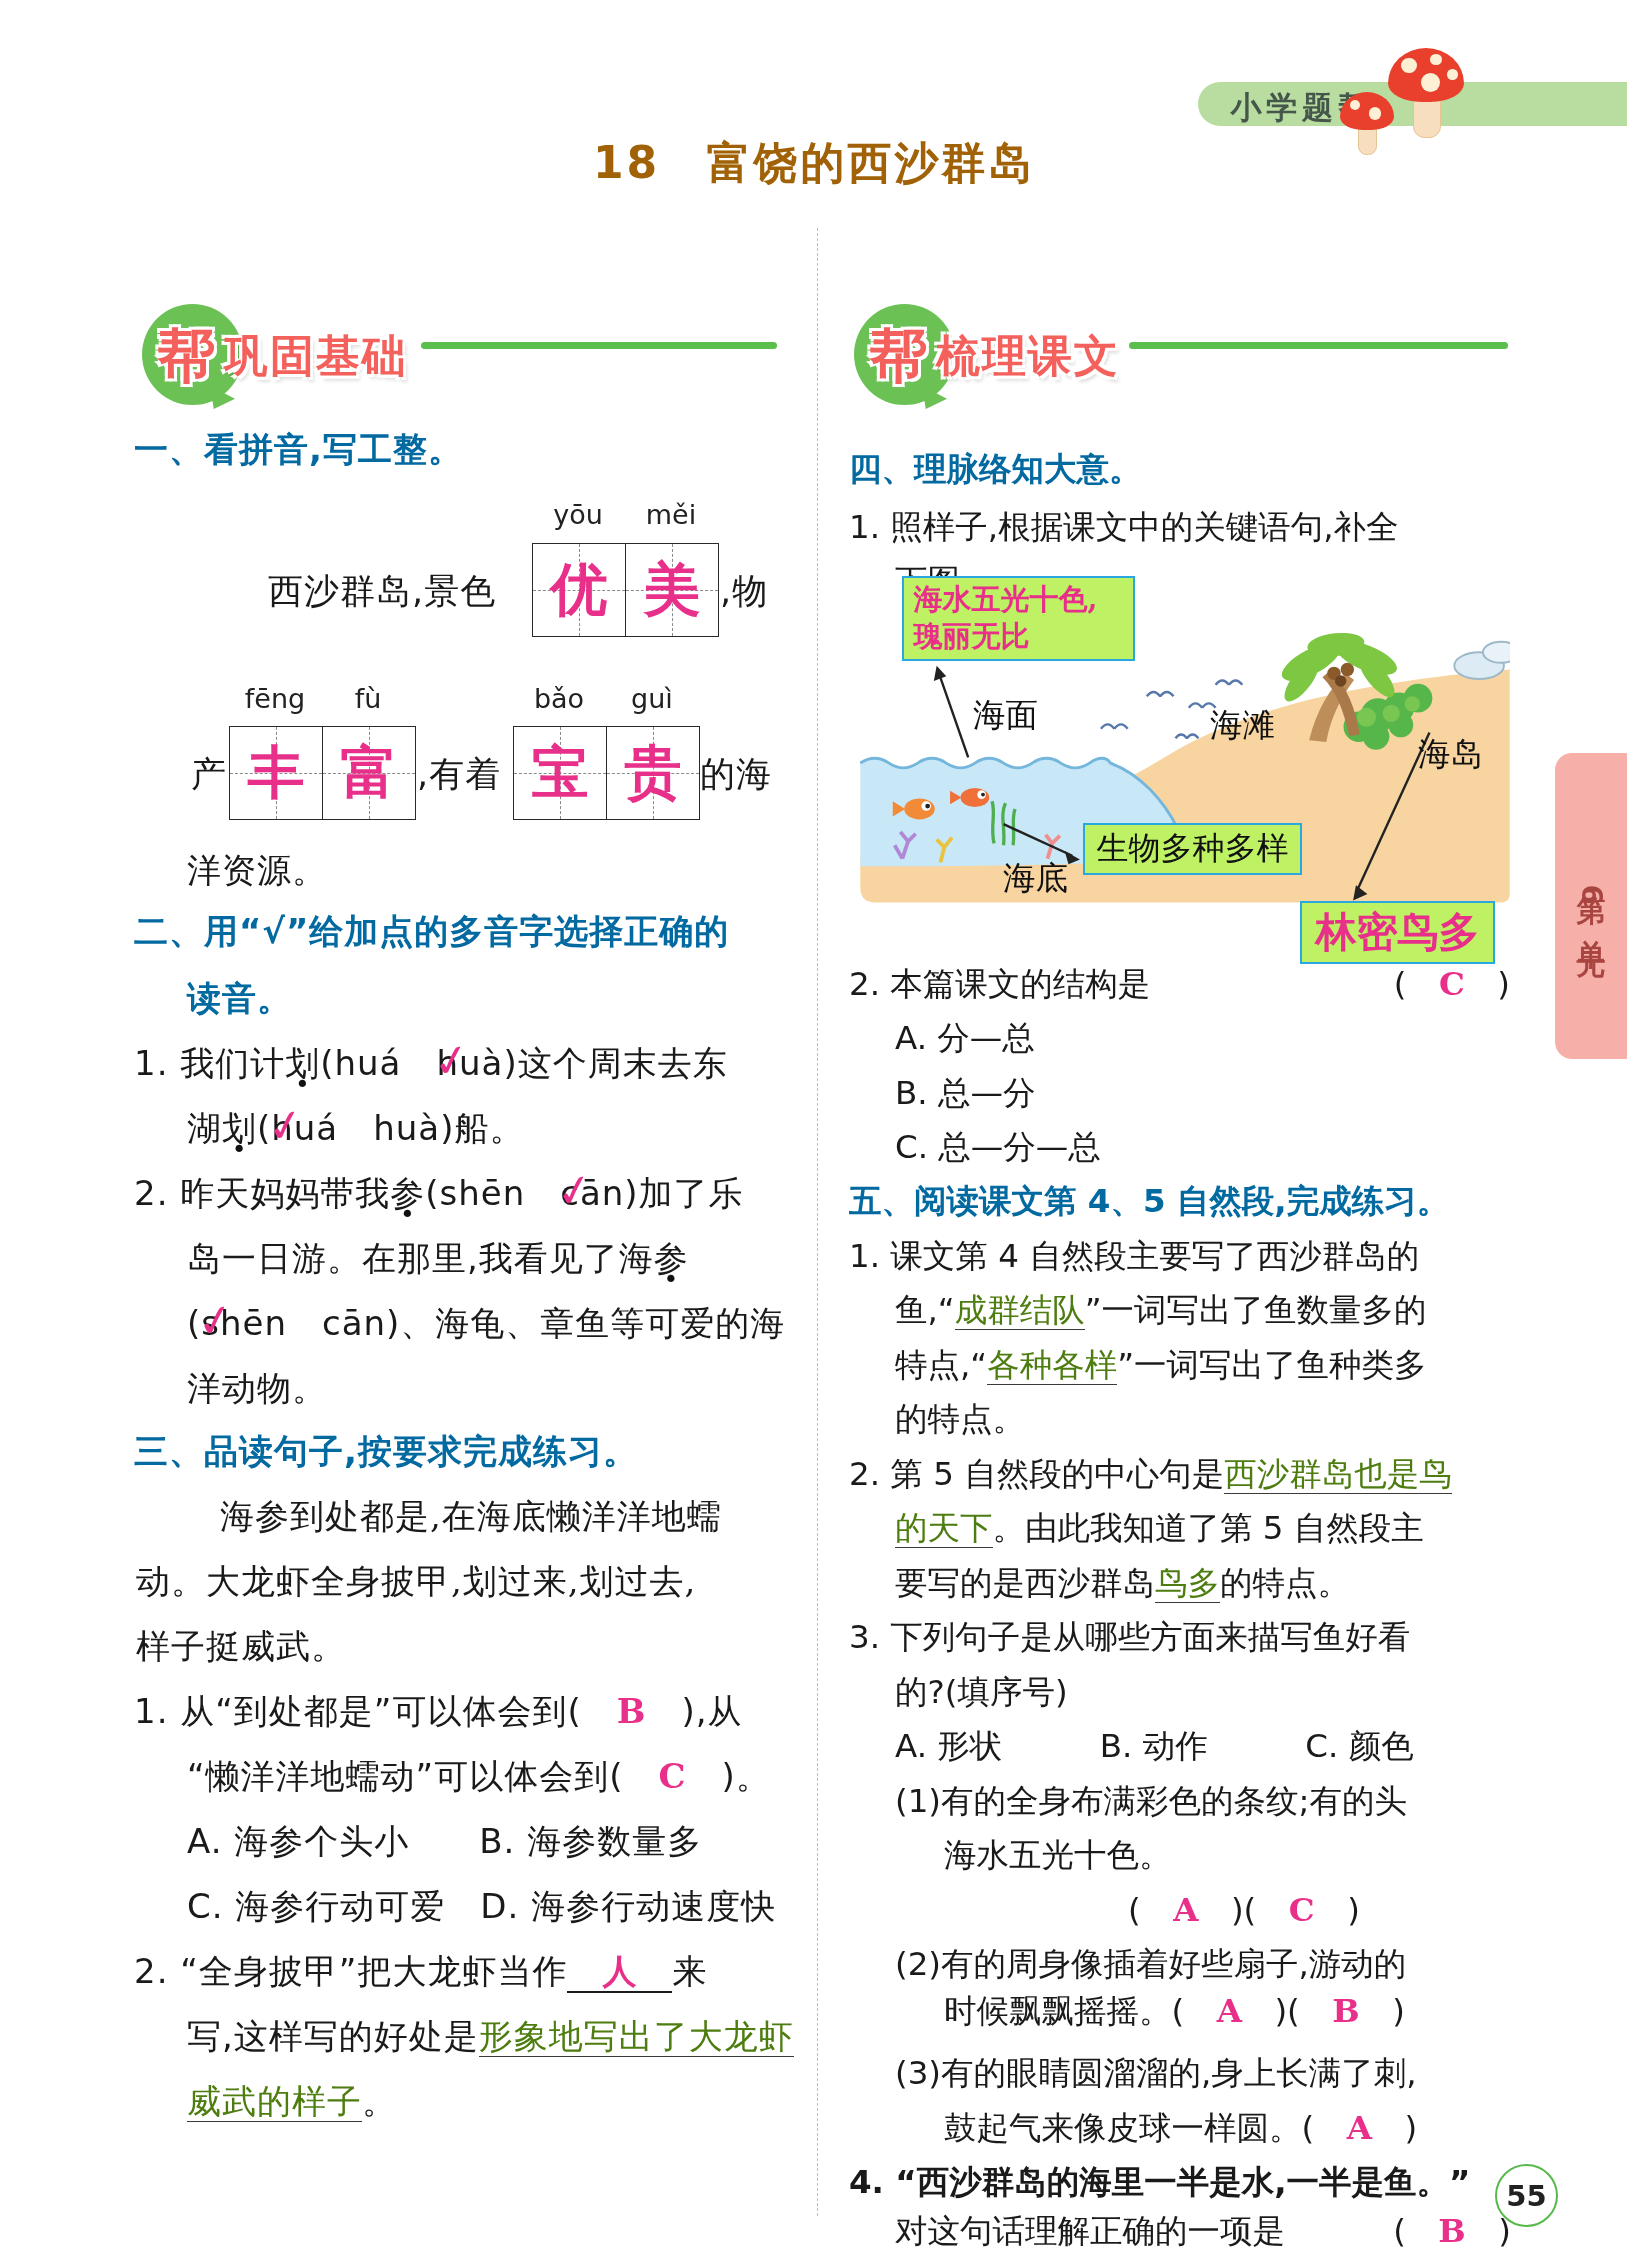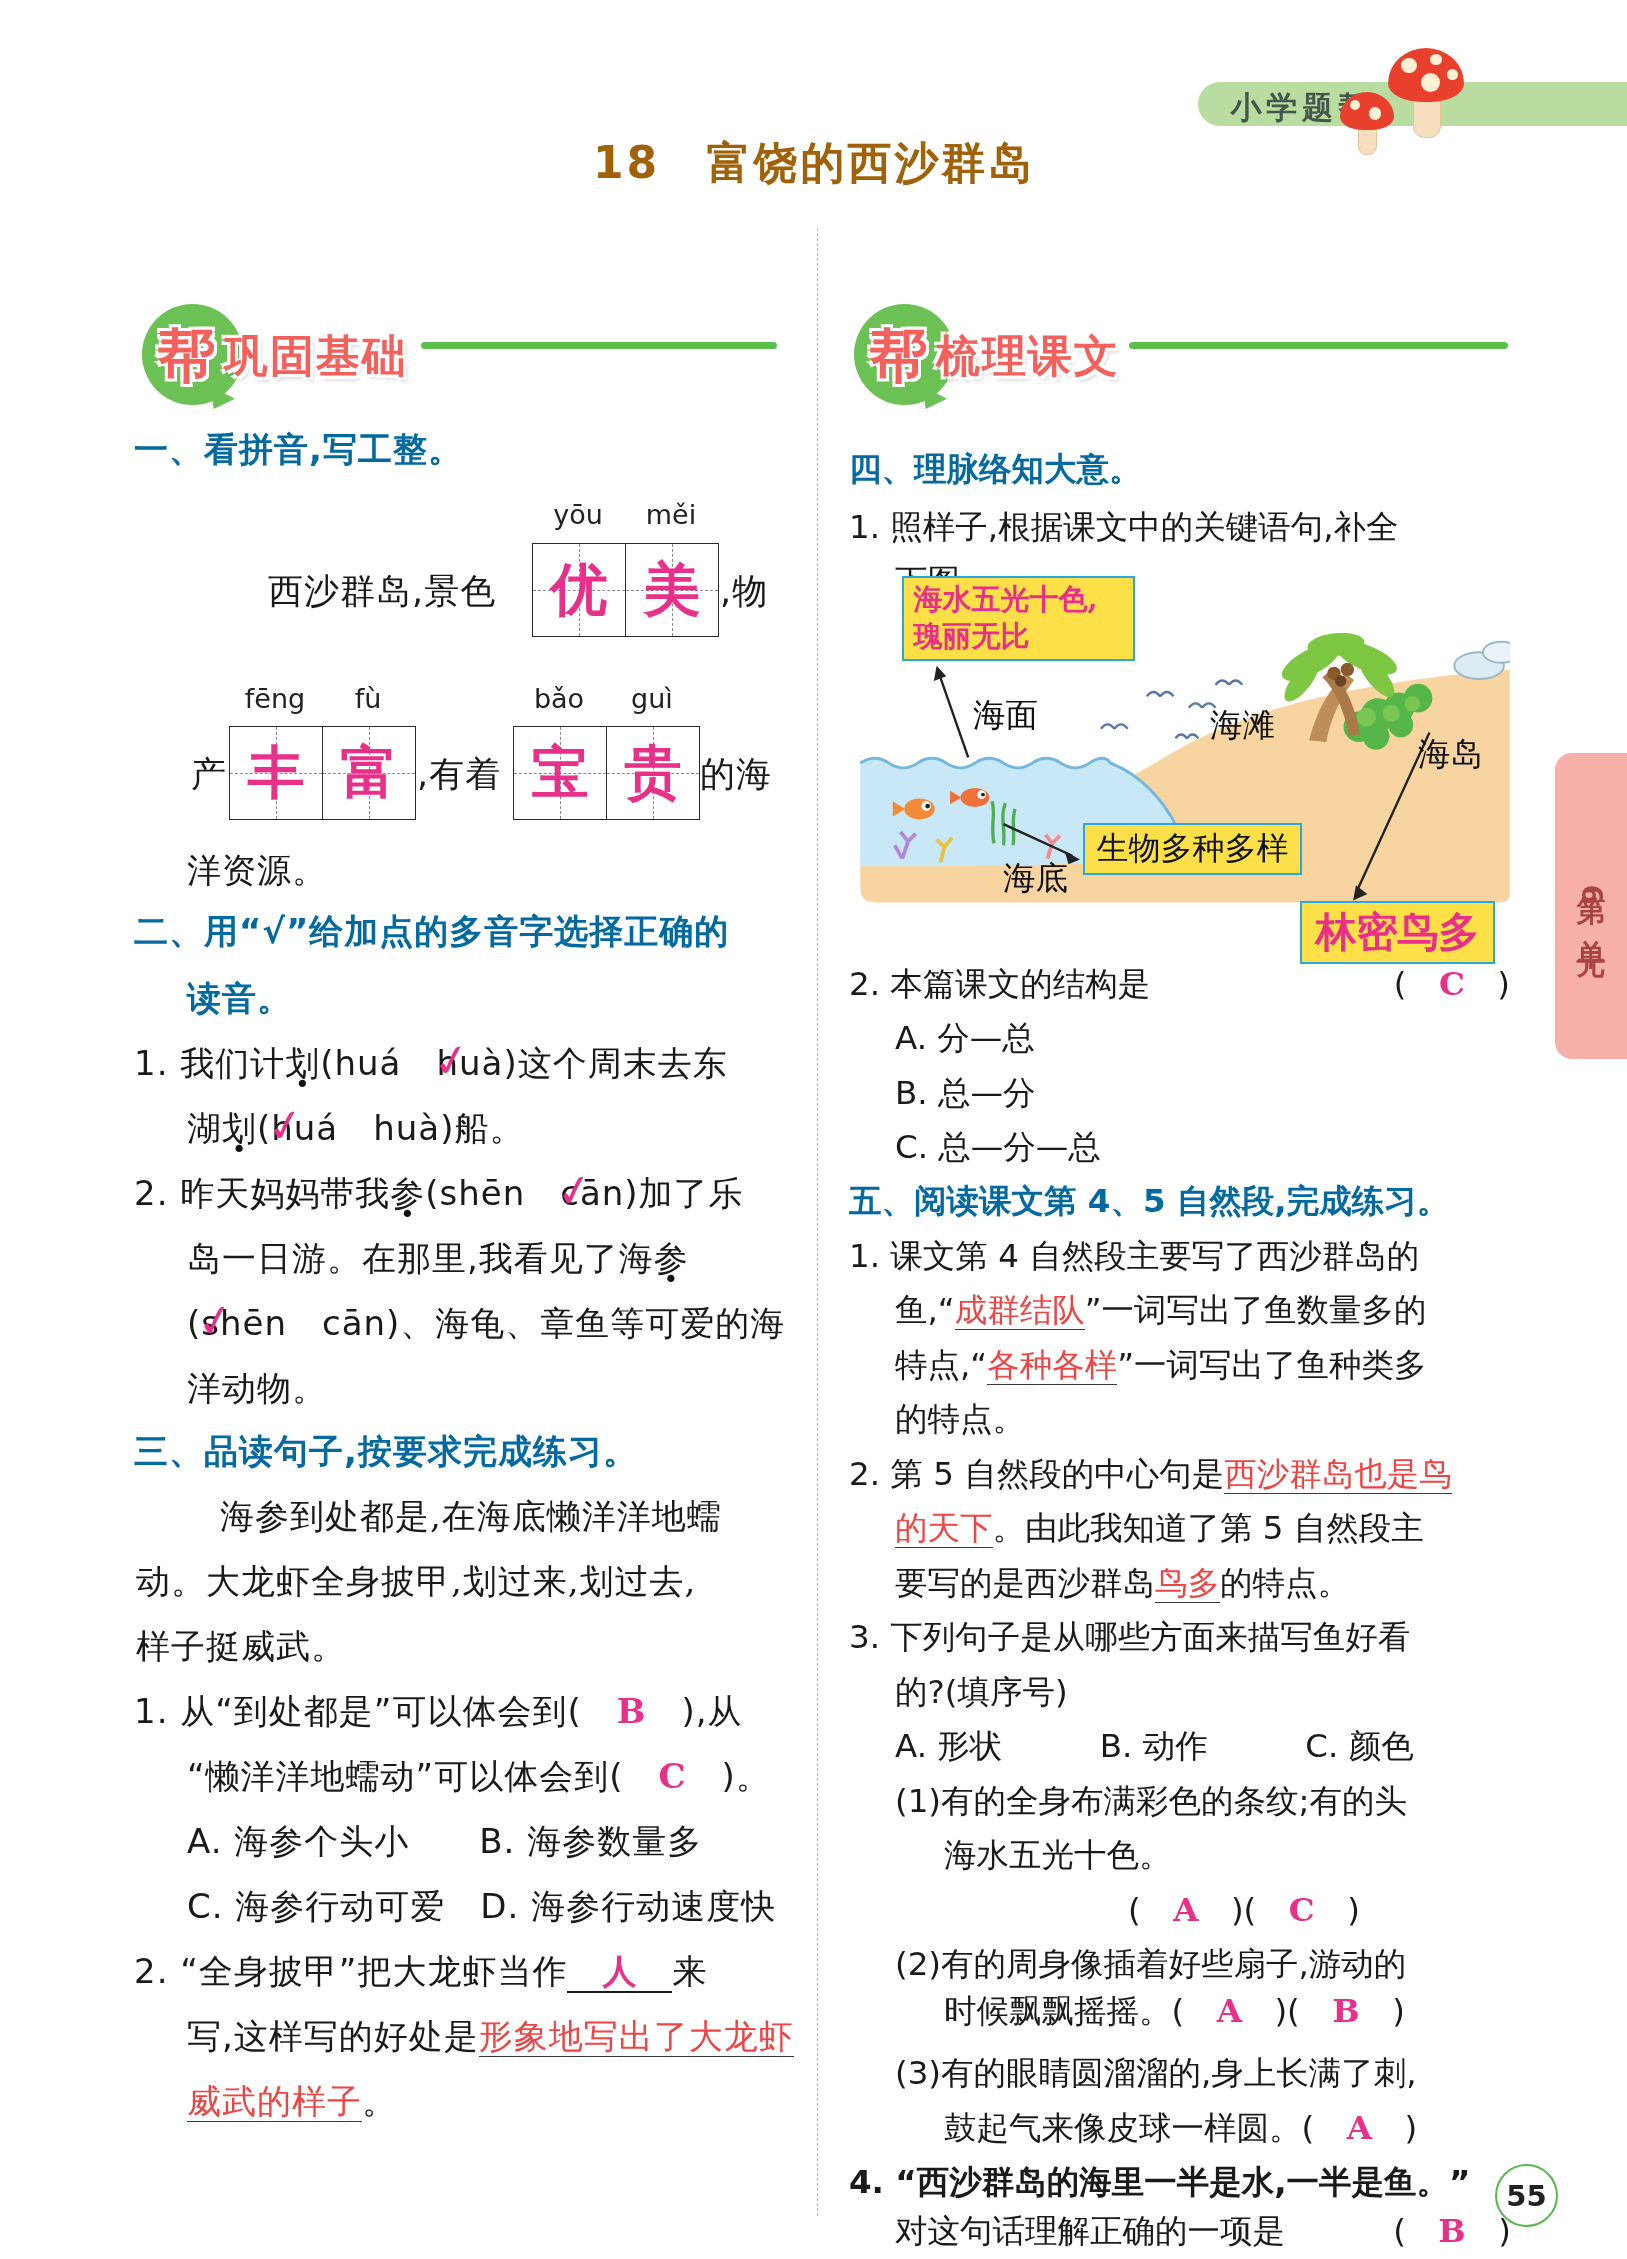--- a/index.html
+++ b/index.html
@@ -53,42 +53,42 @@
   .tline{position:absolute;white-space:nowrap;line-height:1.25;letter-spacing:1px;}
   .col-l{font-size:34px;}
   .col-r{font-size:32.5px;letter-spacing:0;}
   .tline.spread{display:flex;justify-content:space-between;white-space:nowrap;}
   .tline .rgrp{white-space:nowrap;}
   .hd{color:#0369a1;font-weight:700;}
   .kai{font-family:"DejaVu Serif",serif;}
   .ans{color:#e8308a;font-weight:700;font-family:"DejaVu Serif",serif;}
   .ansu{color:#e8308a;font-weight:700;font-family:"DejaVu Serif",serif;
         border-bottom:2.9px solid #1a1a1a;}
-  .ansuk{color:#ef4444;font-family:"DejaVu Serif",serif;
+  .ansuk{color:#4d7c0f;font-family:"DejaVu Serif",serif;
          border-bottom:1.9px solid #3a3a3a;}
   .dot{position:relative;}
   .dot::after{content:var(--dot);position:absolute;left:50%;transform:translateX(-50%);
               bottom:-17px;font-size:25px;color:#111;}
   .chk{position:relative;}
   .chk::before{content:var(--check);position:absolute;left:-3.8px;top:-9.6px;
                color:#e8308a;font-size:44px;font-weight:700;transform:rotate(-10deg);}
 
   
   .pinyin{position:absolute;width:92px;text-align:center;font-size:27px;color:#222;}
   .wbox{position:absolute;width:92px;height:92px;border:1.9px solid #2a2a2a;background:#fff;}
   .wbox::before{content:"";position:absolute;left:0;right:0;top:50%;border-top:1.9px dashed #8a8a8a;}
   .wbox::after{content:"";position:absolute;top:0;bottom:0;left:50%;border-left:1.9px dashed #8a8a8a;}
   .wbox .ch{position:absolute;inset:0;display:flex;align-items:center;justify-content:center;
             font-size:57px;font-weight:700;color:#e8308a;font-family:"DejaVu Serif",serif;z-index:2;}
   .fill-text{position:absolute;font-size:35px;color:#1a1a1a;letter-spacing:1px;}
 
   
   .illus{position:absolute;left:860px;top:574px;width:650px;height:382px;}
   .illus svg{position:absolute;left:0;top:0;}
-  .ibox{position:absolute;border:2.9px solid #29a8e0;background:#fde047;box-sizing:border-box;}
+  .ibox{position:absolute;border:2.9px solid #29a8e0;background:#bef264;box-sizing:border-box;}
   .surface-box{left:42px;top:1.9px;width:233px;padding:2.9px 9.6px;
                font-size:29px;line-height:1.3;color:#e8308a;font-weight:700;
                font-family:"DejaVu Serif",serif;}
   .bio-box{left:223px;top:249px;padding:1.9px 11.5px;font-size:32px;color:#111;
            font-family:"DejaVu Serif",serif;}
   .forest-box{left:440px;top:327px;padding:1.9px 13.4px;font-size:41px;color:#e8308a;
               font-weight:700;font-family:"DejaVu Serif",serif;}
   .ilbl{position:absolute;font-size:32.5px;color:#111;}
   .lbl-surface{left:113px;top:120px;}
   .lbl-beach{left:350px;top:130px;}

